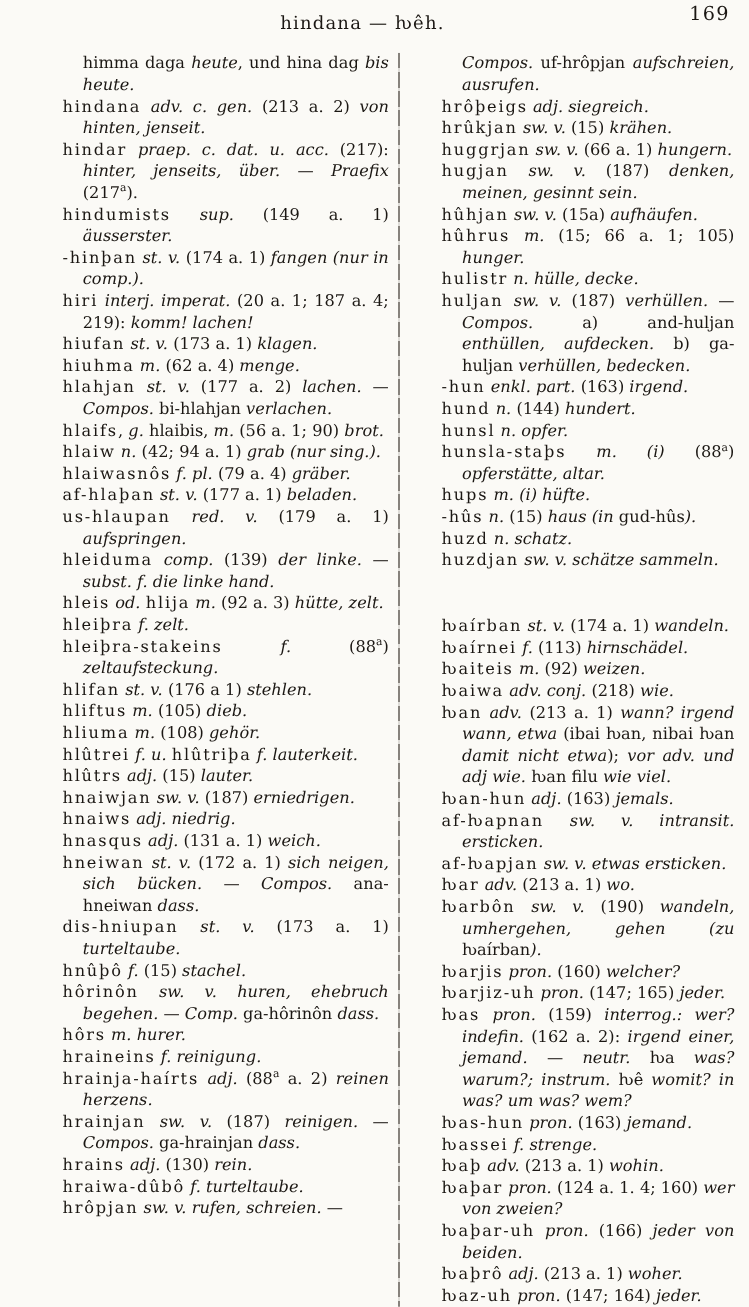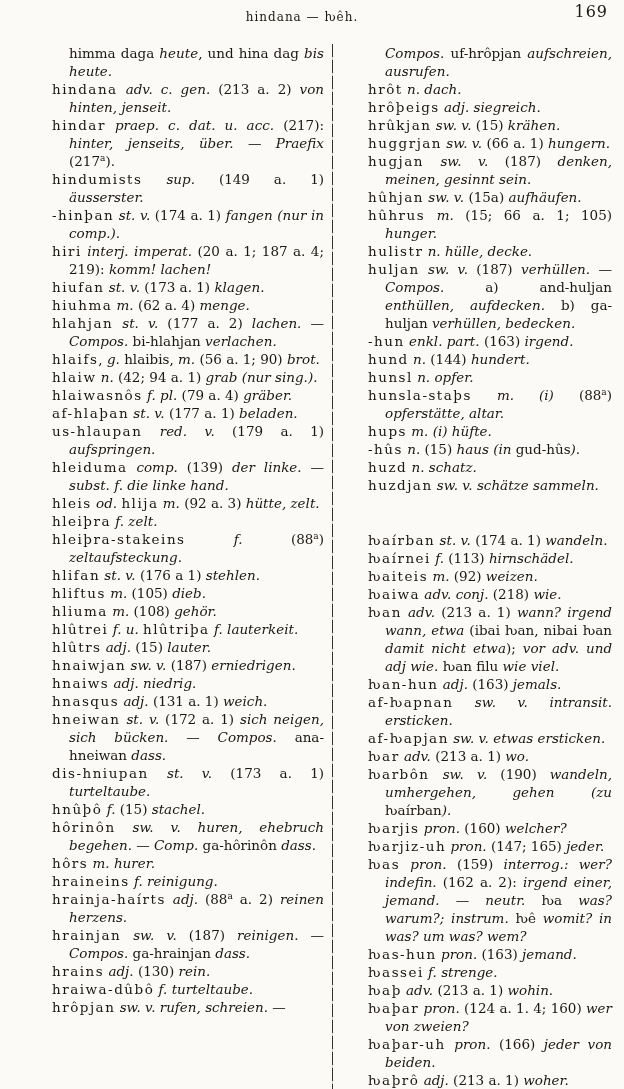--- a/index.html
+++ b/index.html
@@ -12,21 +12,21 @@
   }
   .page {
     position: relative;
     width: 624px; height: 1089px;
     overflow: hidden;
   }
   .runhead {
     position: absolute; top: 10px; left: 0;
     width: 604px;
     text-align: center;
-    font-size: 12px;
+    font-size: 15px;
     letter-spacing: 1px;
   }
   .pagenum {
     position: absolute; top: 2px; right: 16px;
     font-size: 16px;
     letter-spacing: 1px;
   }
   .cols {
     position: absolute; top: 44px; left: 28px; right: 12px;
     display: flex;
@@ -103,21 +103,20 @@
         <p class="entry"><span class="hw">hraineins</span><span class="it"> f. reinigung.</span></p>
         <p class="entry"><span class="hw">hrainja-haírts</span><span class="it"> adj. </span><span class="rm">(88</span><span class="sup">a</span><span class="rm"> a. 2) </span><span class="it">reinen herzens.</span></p>
         <p class="entry"><span class="hw">hrainjan</span><span class="it"> sw. v. </span><span class="rm">(187) </span><span class="it">reinigen.</span><span class="rm"> — </span><span class="it">Compos. </span><span class="rm">ga-hrainjan </span><span class="it">dass.</span></p>
         <p class="entry"><span class="hw">hrains</span><span class="it"> adj. </span><span class="rm">(130) </span><span class="it">rein.</span></p>
         <p class="entry"><span class="hw">hraiwa-dûbô</span><span class="it"> f. turteltaube.</span></p>
         <p class="entry"><span class="hw">hrôpjan</span><span class="it"> sw. v. rufen, schreien.</span><span class="rm"> —</span></p>
       </div>
     <div class="divider"></div>
     <div class="col right" lang="de">
         <p class="entry cont"><span class="it">Compos. </span><span class="rm">uf-hrôpjan </span><span class="it">aufschreien, ausrufen.</span></p>
-        <p class="entry"><span class="hw">hrôt</span><span class="it"> n. dach.</span></p>
         <p class="entry"><span class="hw">hrôþeigs</span><span class="it"> adj. siegreich.</span></p>
         <p class="entry"><span class="hw">hrûkjan</span><span class="it"> sw. v. </span><span class="rm">(15) </span><span class="it">krähen.</span></p>
         <p class="entry"><span class="hw">huggrjan</span><span class="it"> sw. v. </span><span class="rm">(66 a. 1) </span><span class="it">hungern.</span></p>
         <p class="entry"><span class="hw">hugjan</span><span class="it"> sw. v. </span><span class="rm">(187) </span><span class="it">denken, meinen, gesinnt sein.</span></p>
         <p class="entry"><span class="hw">hûhjan</span><span class="it"> sw. v. </span><span class="rm">(15a) </span><span class="it">aufhäufen.</span></p>
         <p class="entry"><span class="hw">hûhrus</span><span class="it"> m. </span><span class="rm">(15; 66 a. 1; 105) </span><span class="it">hunger.</span></p>
         <p class="entry"><span class="hw">hulistr</span><span class="it"> n. hülle, decke.</span></p>
         <p class="entry"><span class="hw">huljan</span><span class="it"> sw. v. </span><span class="rm">(187) </span><span class="it">verhüllen.</span><span class="rm"> — </span><span class="it">Compos. </span><span class="rm">a) and-huljan </span><span class="it">enthüllen, aufdecken.</span><span class="rm"> b) ga-huljan </span><span class="it">verhüllen, bedecken.</span></p>
         <p class="entry"><span class="hw">-hun</span><span class="it"> enkl. part. </span><span class="rm">(163) </span><span class="it">irgend.</span></p>
         <p class="entry"><span class="hw">hund</span><span class="it"> n. </span><span class="rm">(144) </span><span class="it">hundert.</span></p>

